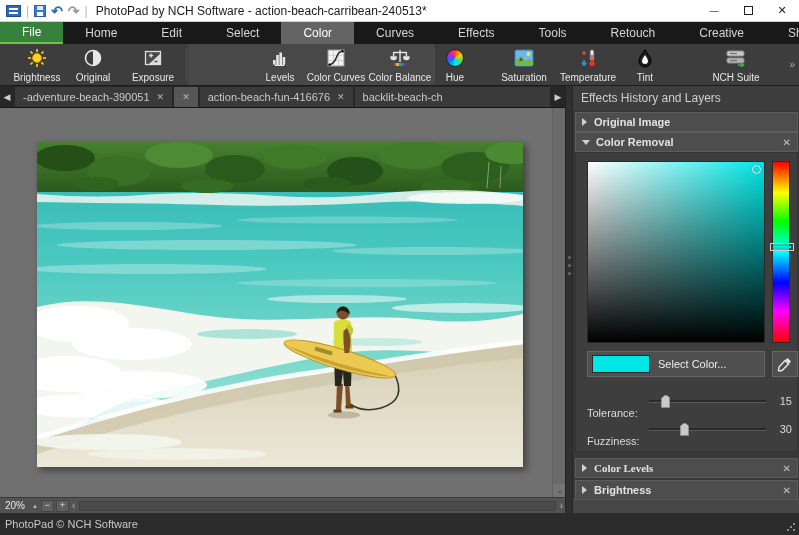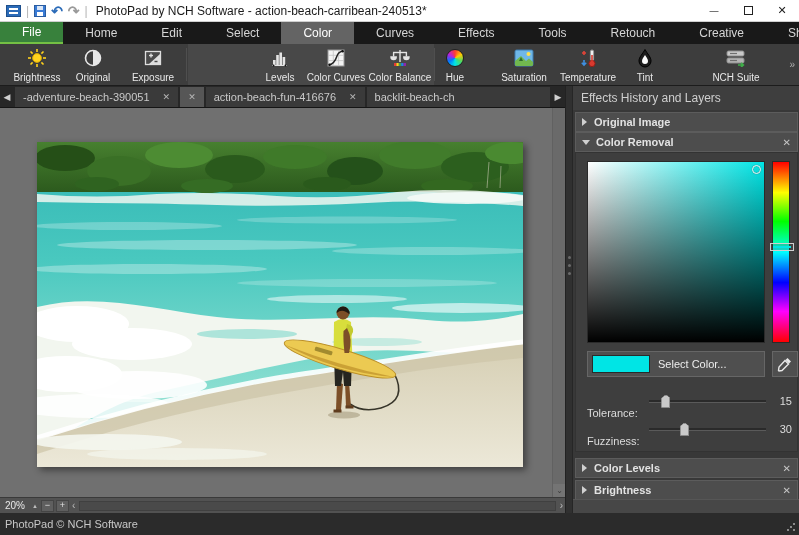--- a/index.html
+++ b/index.html
@@ -46,21 +46,21 @@
   .rb-btn .lab { font-size:10px; color:#e8e8e8; white-space:nowrap; }
   .rb-ic { height:20px; display:flex; align-items:center; justify-content:center; }
   .hue-wheel { width:18px; height:18px; border-radius:50%;
     background:conic-gradient(#ff3b30,#ffcc00,#4cd964,#00e5e5,#007aff,#b620e0,#ff3b30); border:1px solid #222; }
   .rb-more { position:absolute; right:4px; top:15px; color:#b0b0b0; font-size:10px; }
 
   
   .doctabs { position:absolute; left:0; top:86px; width:565px; height:22px; background:#272727;
              border-bottom:1px solid #151515; display:flex; align-items:stretch; }
   .dt-arrow { width:14px; display:flex; align-items:center; justify-content:center; color:#cfcfcf; font-size:9px; }
-  .dtab { display:flex; align-items:center; gap:13px; padding:0 8px; margin:1px 1px 0 1px; background:#3a3a3a;
+  .dtab { display:flex; align-items:center; gap:7px; padding:0 8px; margin:1px 1px 0 1px; background:#3a3a3a;
           color:#c9c9c9; font-size:11px; white-space:nowrap; overflow:hidden; }
   .dtab.active { background:#565656; color:#ffffff; }
   .dtab .x { color:#b5b5b5; font-size:9px; }
   .dtab.clip { flex:1; min-width:0; }
 
   
   .canvas { position:absolute; left:0; top:108px; width:565px; height:389px; background:#707070; overflow:hidden; }
   .photo { position:absolute; left:37px; top:34px; width:486px; height:325px; background:#49c7bd;
            box-shadow:3px 3px 7px rgba(0,0,0,0.45); }
   .vscroll { position:absolute; right:0; top:0; width:13px; height:100%; background:#6a6a6a; border-left:1px solid #616161; }
@@ -518,21 +518,21 @@
       <div class="slider-row" style="top:268px;">
         <span class="slab">Fuzziness:</span>
         <span class="track-wrap">
           <span class="track"></span>
           <span class="thumb" style="left: 30%;"></span>
         </span>
         <span class="sval">30</span>
       </div>
     </div>
 
-    <div class="sec" style="top:372px;">
+    <div class="sec" style="top:372px;font-family:Liberation Serif, serif;">
       <span class="tri-r"></span>
       <span>Color Levels</span>
       <span class="x g-x"></span>
     </div>
     <div class="sec" style="top:394px;">
       <span class="tri-r"></span>
       <span>Brightness</span>
       <span class="x g-x"></span>
     </div>
     <div class="panel-foot"></div>

